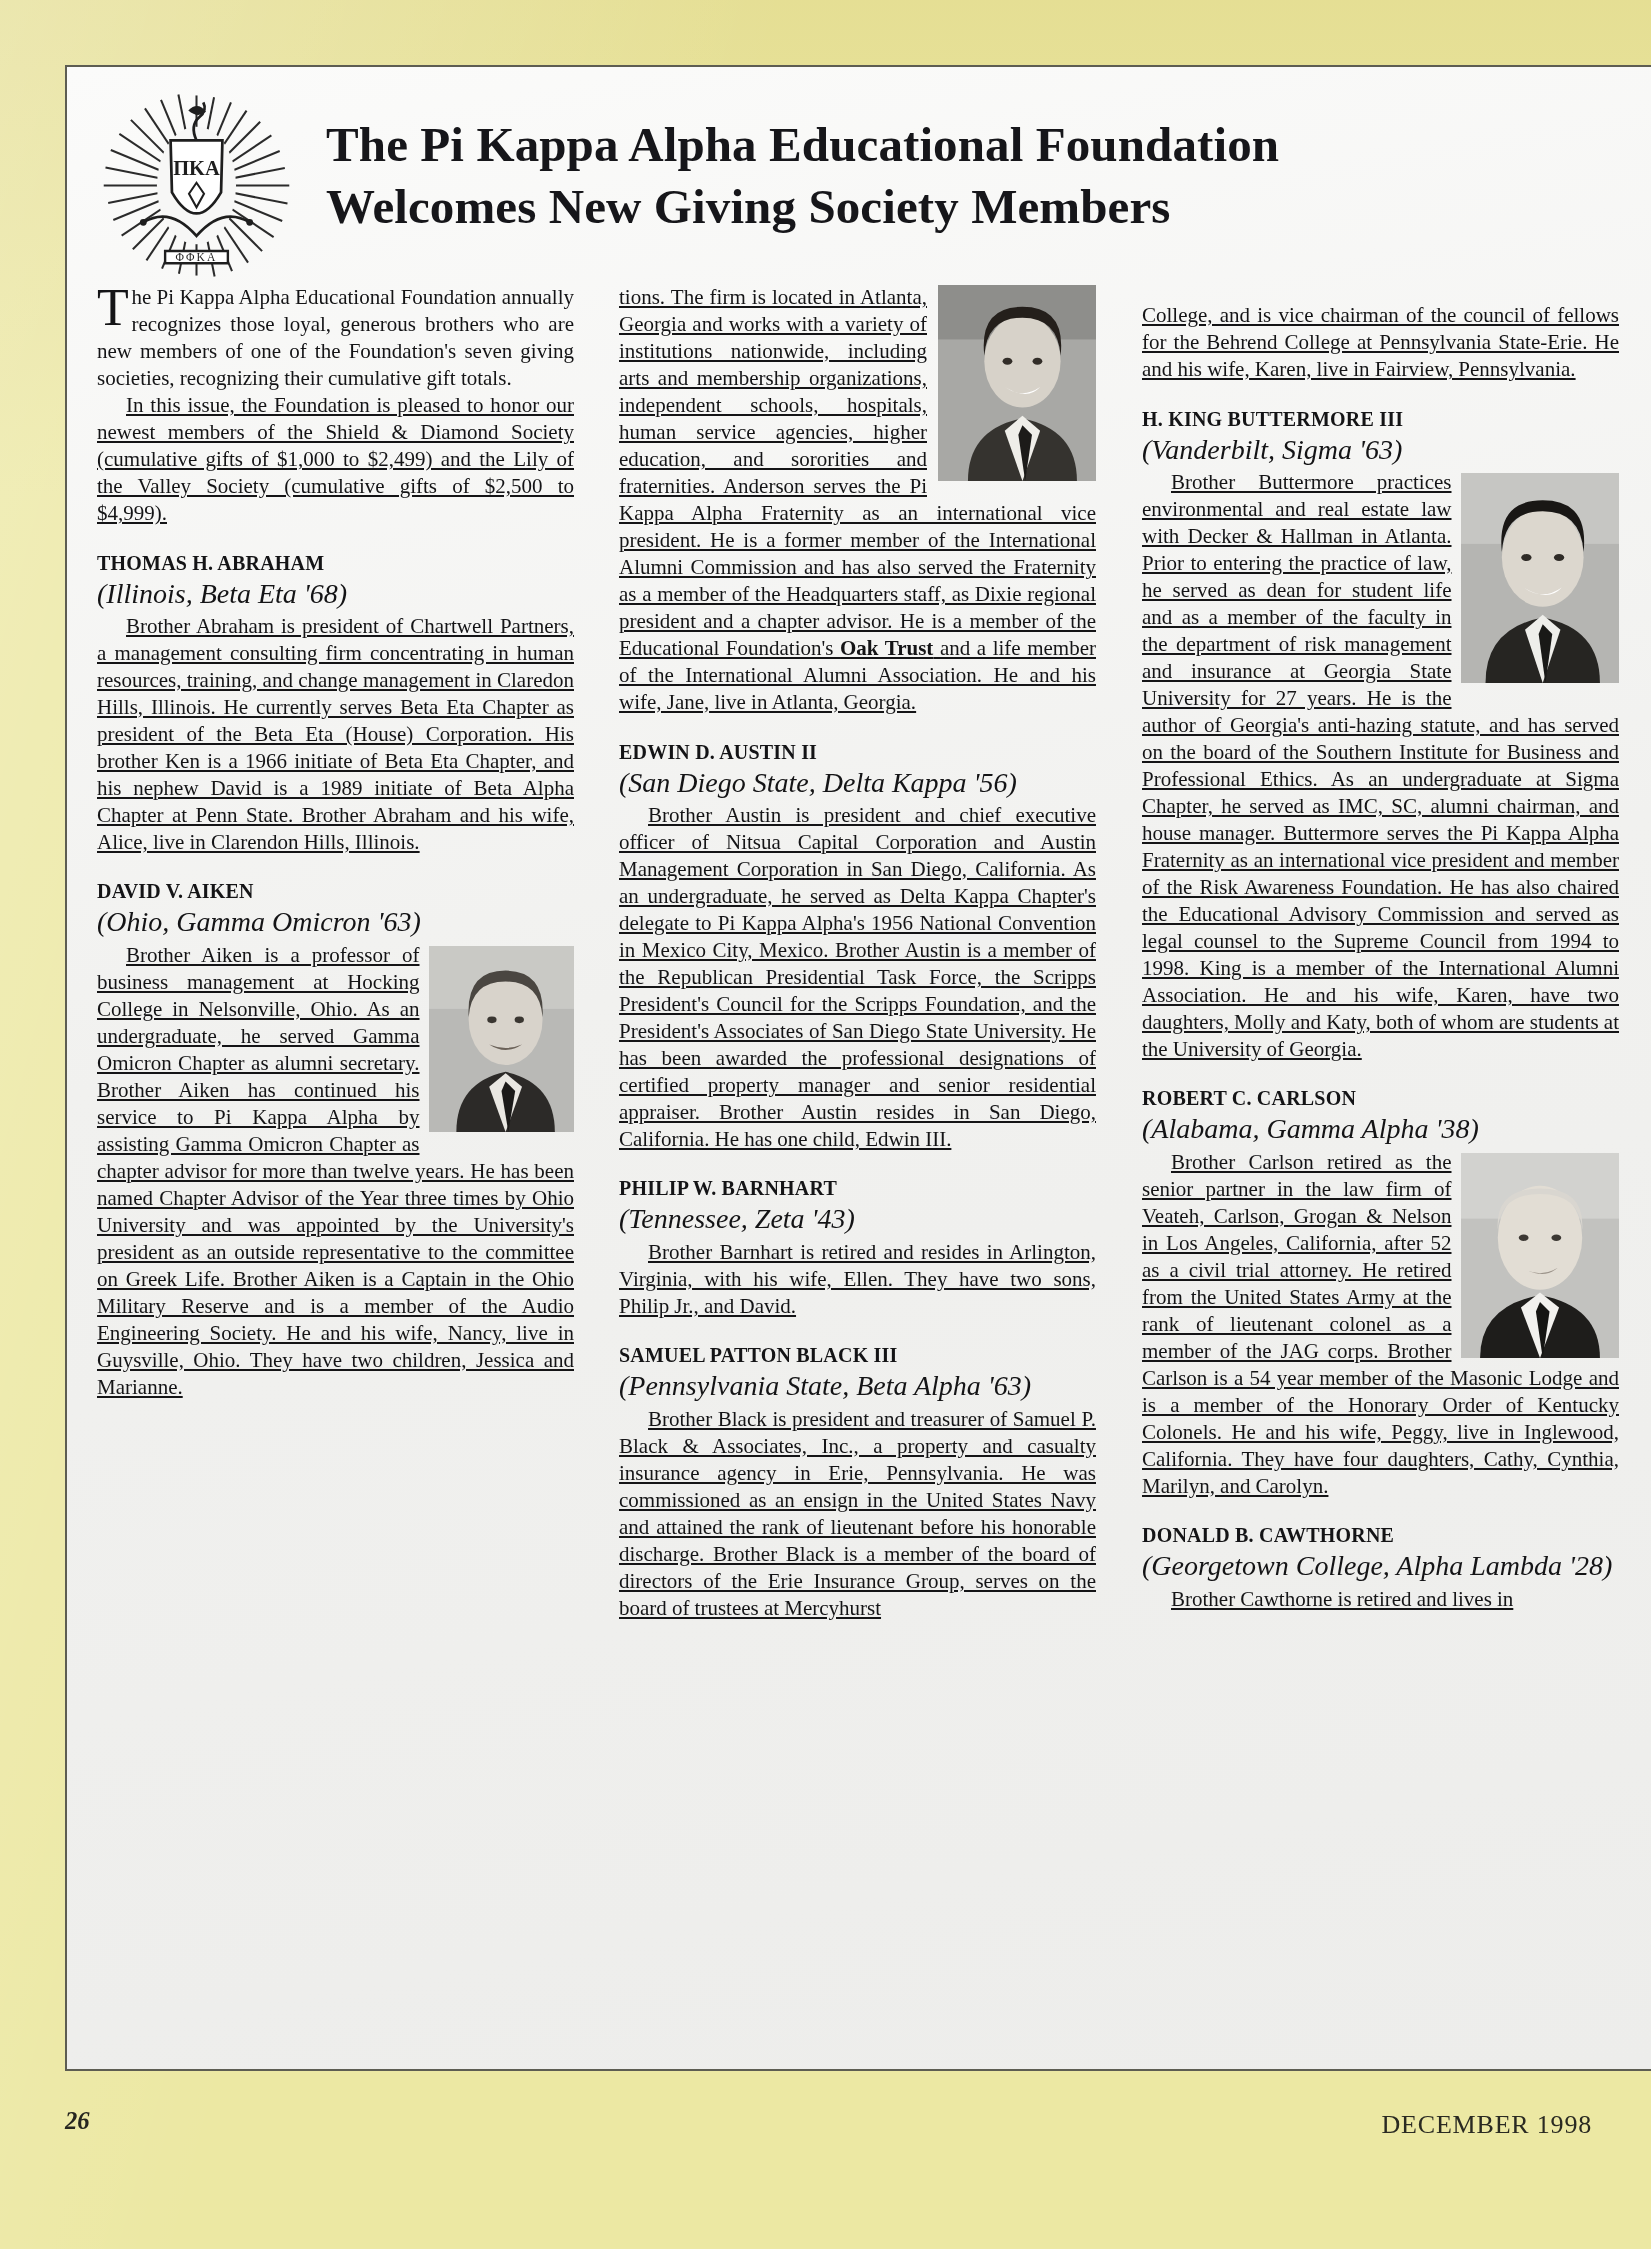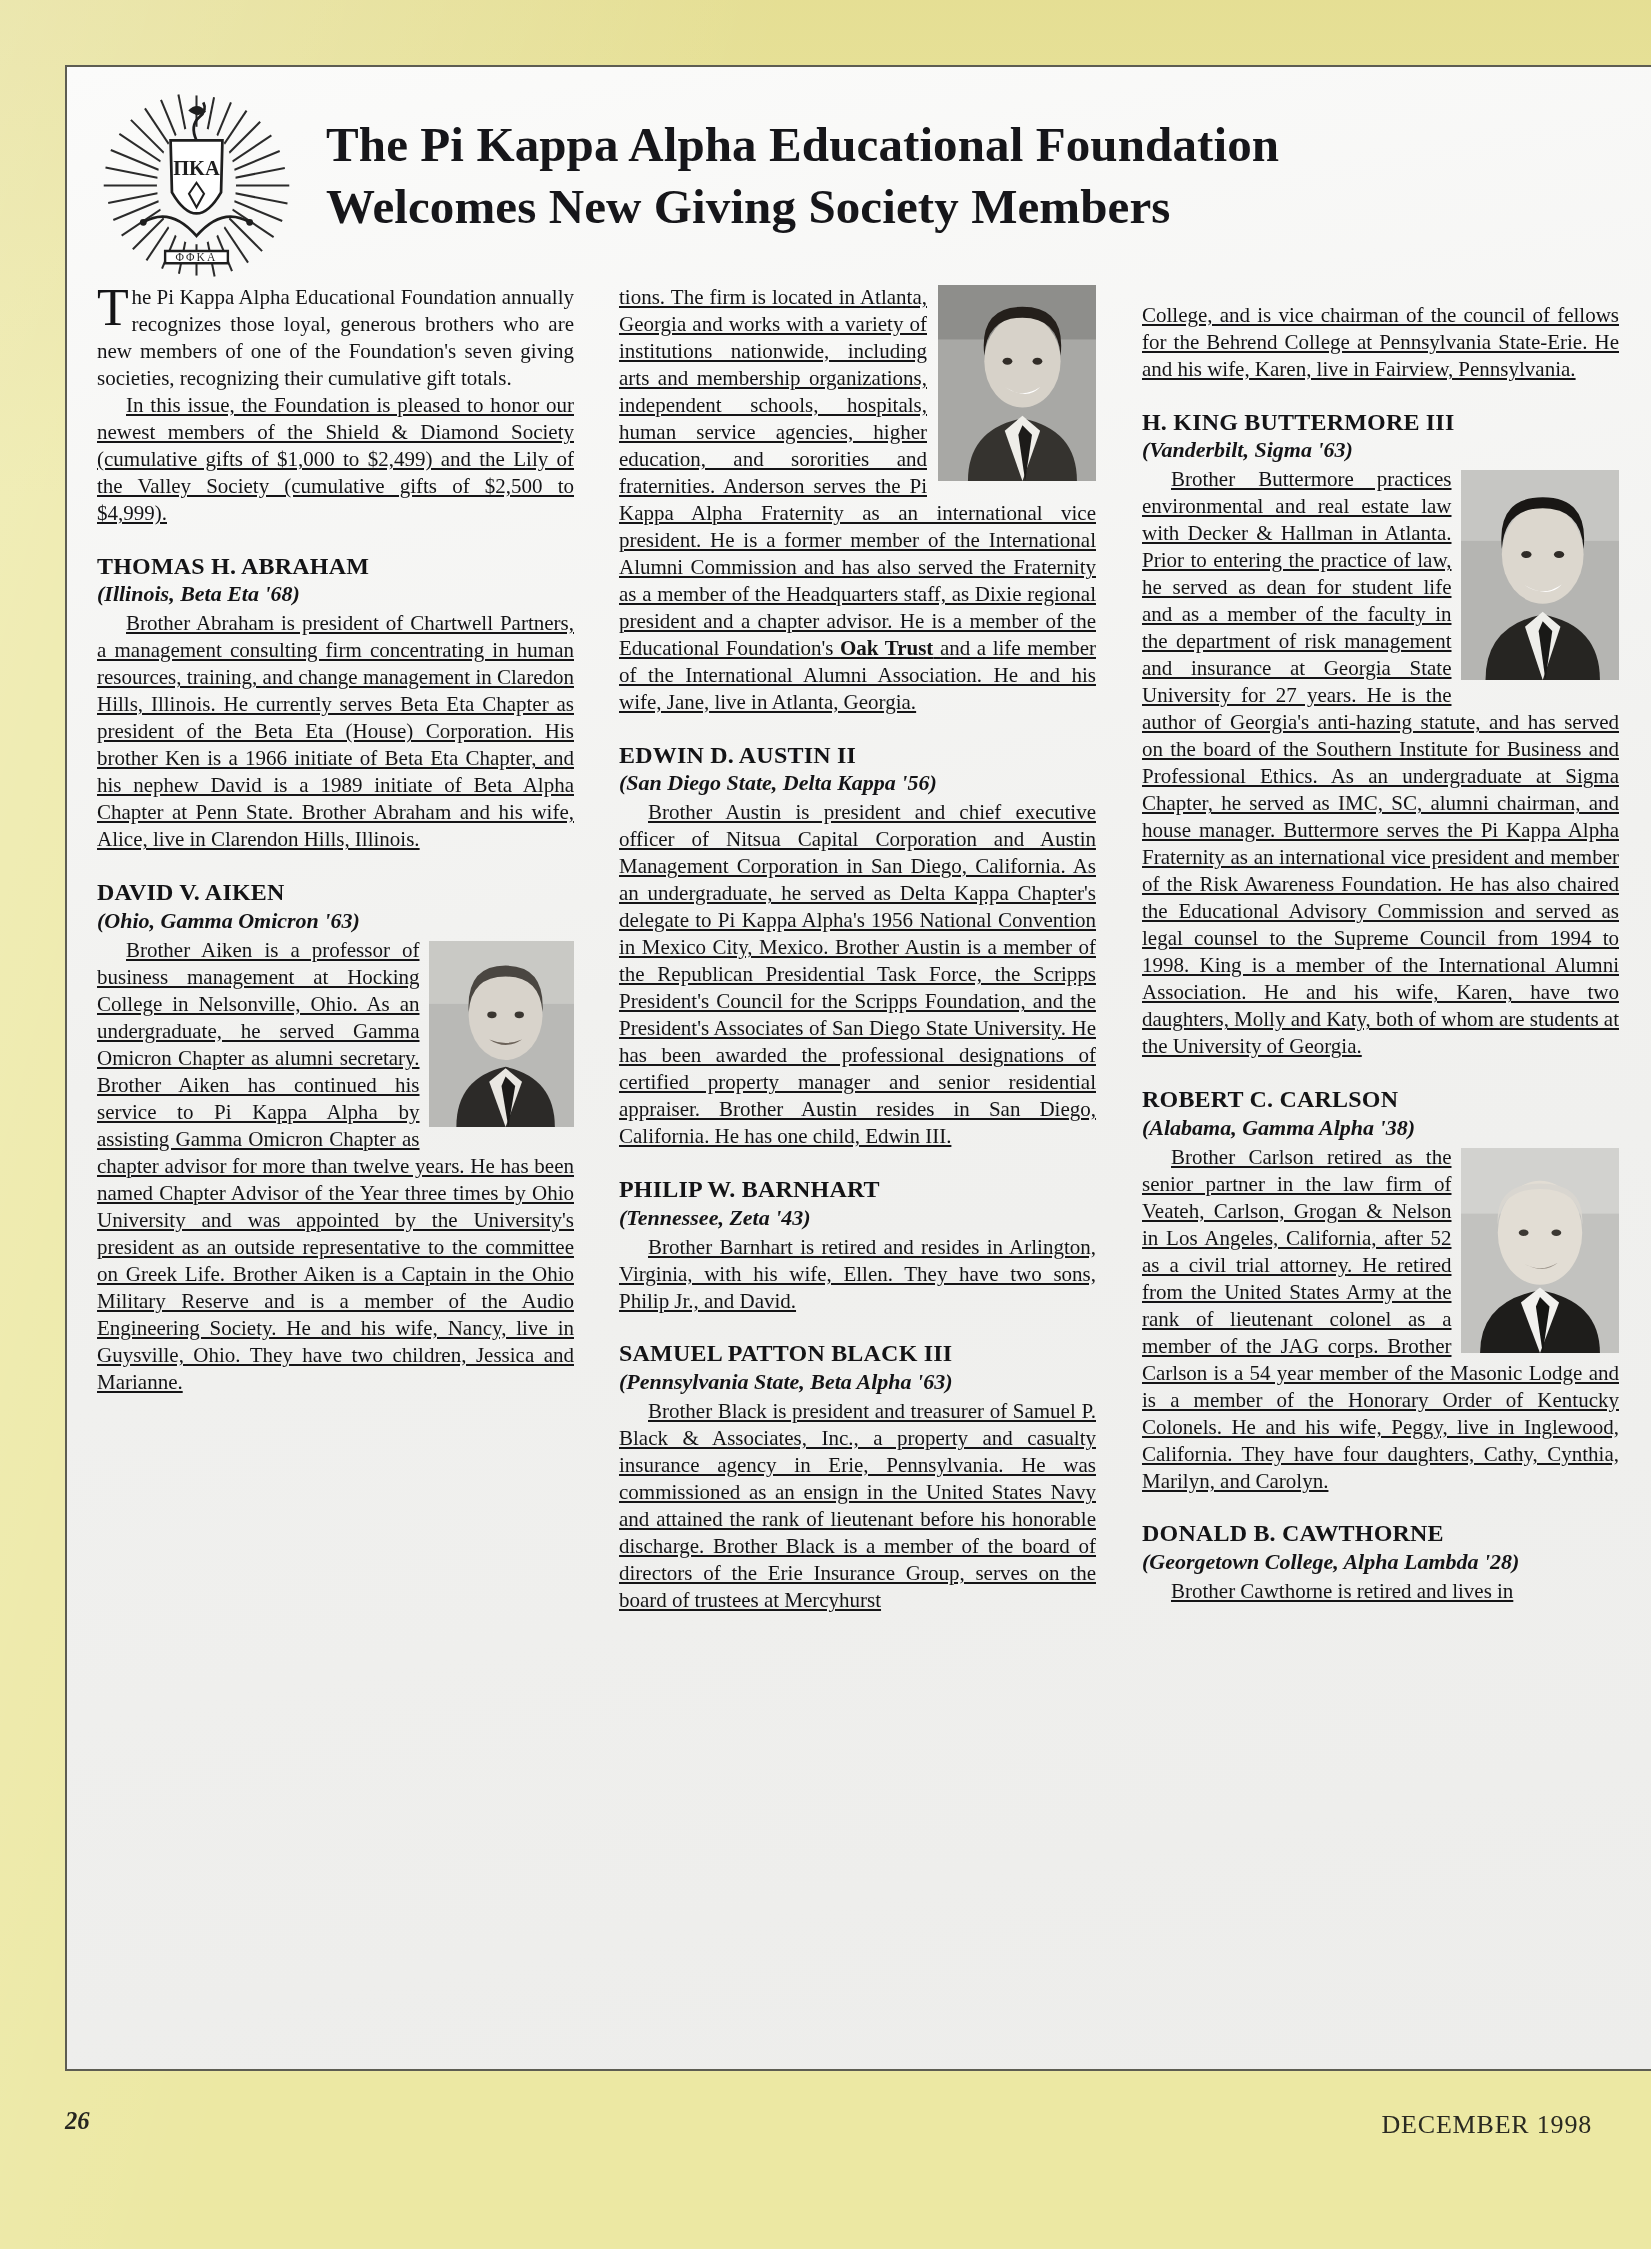--- a/index.html
+++ b/index.html
@@ -134,29 +134,29 @@
     margin: 23px 0 0 0;
     padding-bottom: 8.2px;
     border-bottom: 2px solid #3a3a3c;
     color: #111;
   }
 
   .person {
     margin-top: 24.6px;
   }
   .person-name {
-    font-size: 24px;
+    font-size: 20px;
     font-weight: bold;
     line-height: 1.18;
     letter-spacing: 0.2px;
     margin: 0;
   }
   .person-chapter {
-    font-size: 22px;
-    font-weight: bold;
+    font-size: 28px;
+    font-weight: normal;
     font-style: italic;
     line-height: 1.2;
     margin: 1.4px 0 2.7px 0;
   }
 
   
   .photo {
     float: right;
     border: 0;
     background: #9a9a98;

